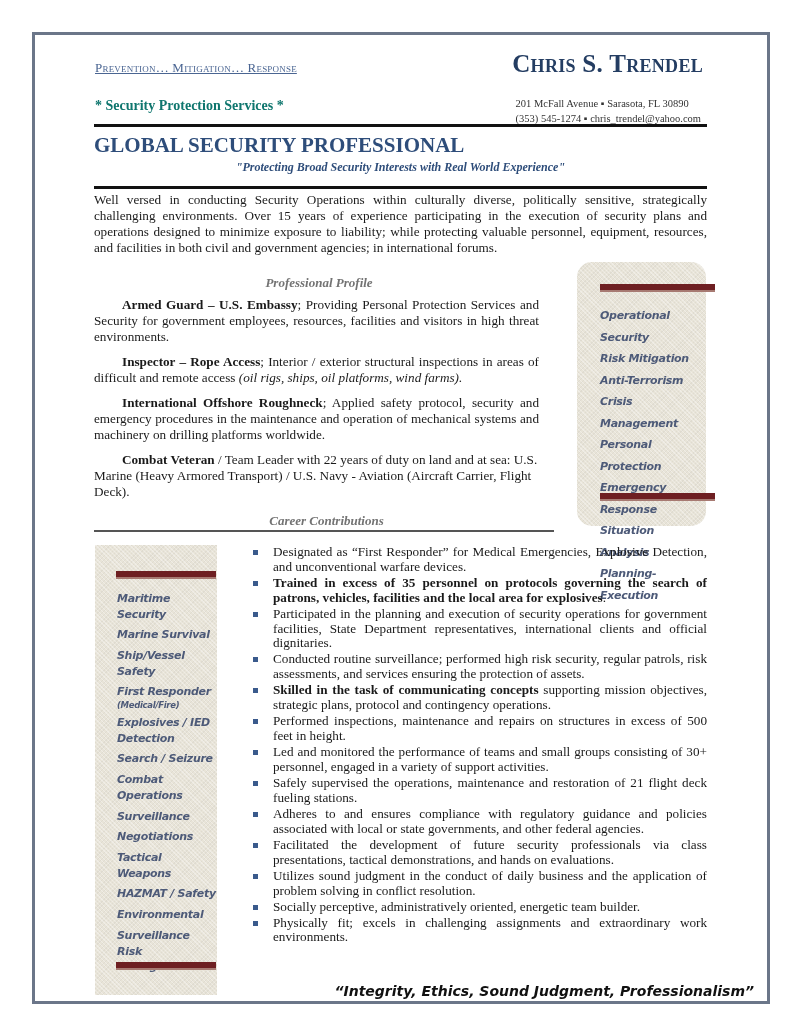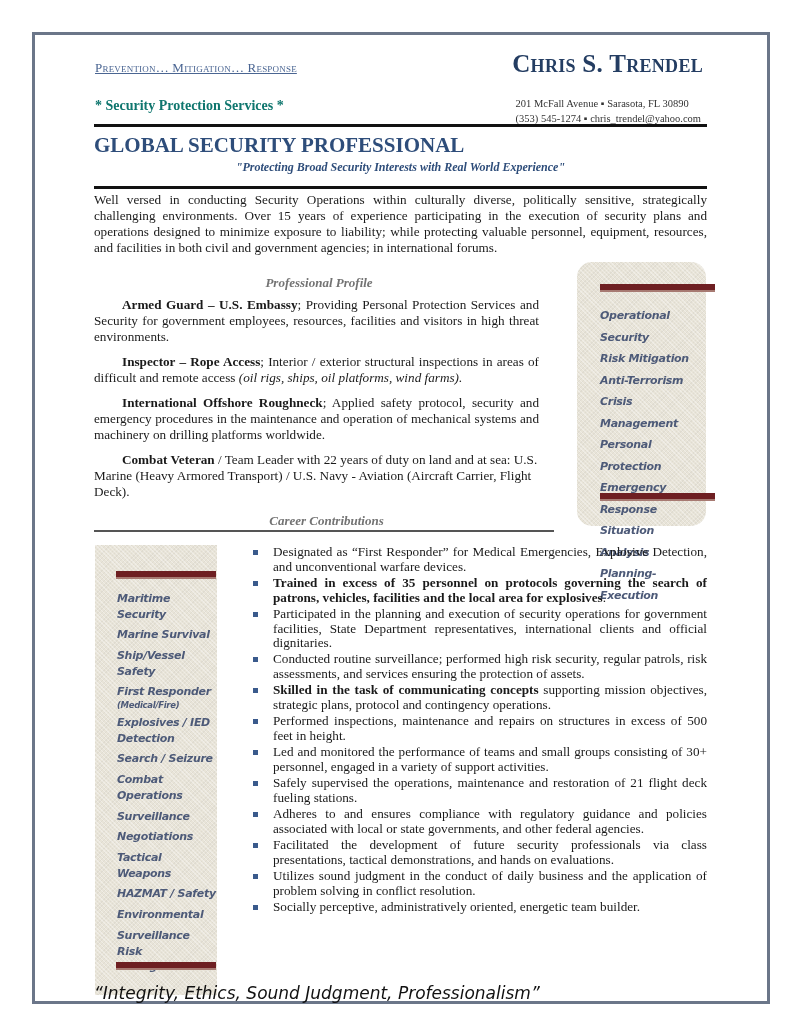--- a/index.html
+++ b/index.html
@@ -34,21 +34,21 @@
   .skill-list { position: absolute; margin: 0; padding: 0; list-style: none;
                 font-family: "DejaVu Sans", sans-serif; font-style: italic; font-weight: bold;
                 color: #4d5a78; font-size: 11px; letter-spacing: -0.3px; }
   .skills-right .skill-list { left: 23px; top: 43px; line-height: 21.5px; }
   .skills-left .skill-list { left: 22px; top: 46px; line-height: 15.5px; }
   .skills-left .skill-list li { margin-bottom: 5.3px; }
   .skill-sub { display: block; font-size: 8.5px; line-height: 10px; }
   .bullets { left: 250px; width: 457px; top: 545px; margin: 0; padding: 0; list-style: none; font-size: 13.2px; line-height: 14.8px; text-align: justify; }
   .bullets li { position: relative; padding-left: 23px; margin-bottom: 1.3px; }
   .bullets li::before { content: ""; position: absolute; left: 3px; top: 5px; width: 5px; height: 5px; background: #3a5a8c; }
-  .motto { left: 94px; width: 660px; top: 983px; text-align: left; font-family: "DejaVu Sans", sans-serif; font-size: 17px; font-style: italic; font-weight: normal; color: #111; }
+  .motto { left: 94px; width: 660px; top: 983px; text-align: right; font-family: "DejaVu Sans", sans-serif; font-size: 14px; font-style: italic; font-weight: bold; color: #111; }
 </style>
 </head>
 <body>
 
 <div class="page-border"></div>
 
 <div class="abs tagline">Prevention… Mitigation… Response</div>
 <div class="abs services">* Security Protection Services *</div>
 <div class="abs name">Chris S. Trendel</div>
 <div class="abs addr">
@@ -116,15 +116,16 @@
     <li><b></b><span>Participated in the planning and execution of security operations for government facilities, State Department representatives, international clients and official dignitaries.</span></li>
     <li><b></b><span>Conducted routine surveillance; performed high risk security, regular patrols, risk assessments, and services ensuring the protection of assets.</span></li>
     <li><b>Skilled in the task of communicating concepts</b><span> supporting mission objectives, strategic plans, protocol and contingency operations.</span></li>
     <li><b></b><span>Performed inspections, maintenance and repairs on structures in excess of 500 feet in height.</span></li>
     <li><b></b><span>Led and monitored the performance of teams and small groups consisting of 30+ personnel, engaged in a variety of support activities.</span></li>
     <li><b></b><span>Safely supervised the operations, maintenance and restoration of 21 flight deck fueling stations.</span></li>
     <li><b></b><span>Adheres to and ensures compliance with regulatory guidance and policies associated with local or state governments, and other federal agencies.</span></li>
     <li><b></b><span>Facilitated the development of future security professionals via class presentations, tactical demonstrations, and hands on evaluations.</span></li>
     <li><b></b><span>Utilizes sound judgment in the conduct of daily business and the application of problem solving in conflict resolution.</span></li>
     <li><b></b><span>Socially perceptive, administratively oriented, energetic team builder.</span></li>
+    <li><b></b><span>Physically fit; excels in challenging assignments and extraordinary work environments.</span></li>
   </ul>
 
 <div class="abs motto">“Integrity, Ethics, Sound Judgment, Professionalism”</div>
 
 </body></html>

